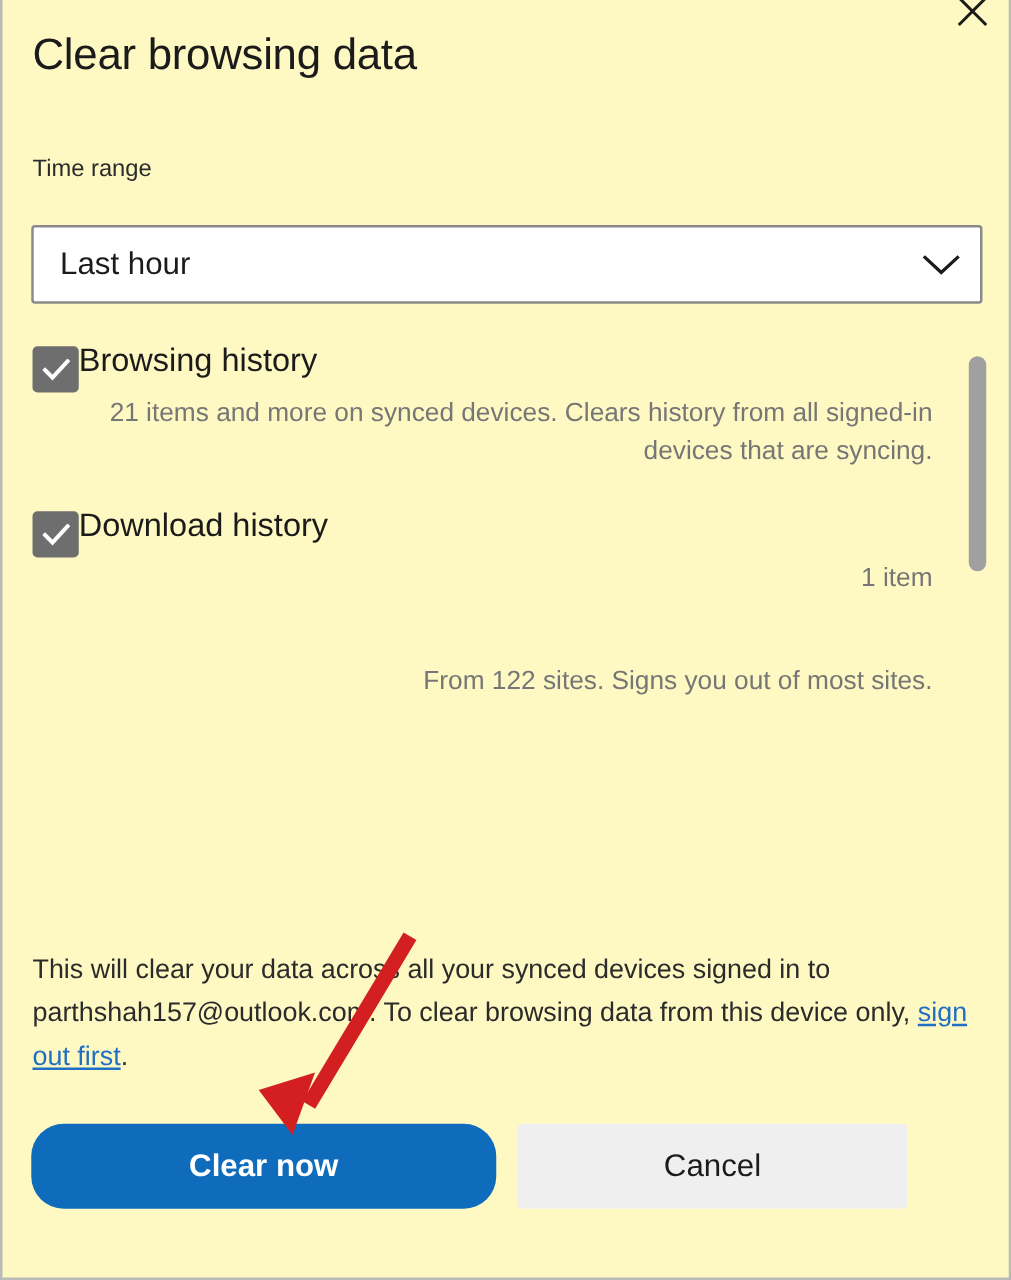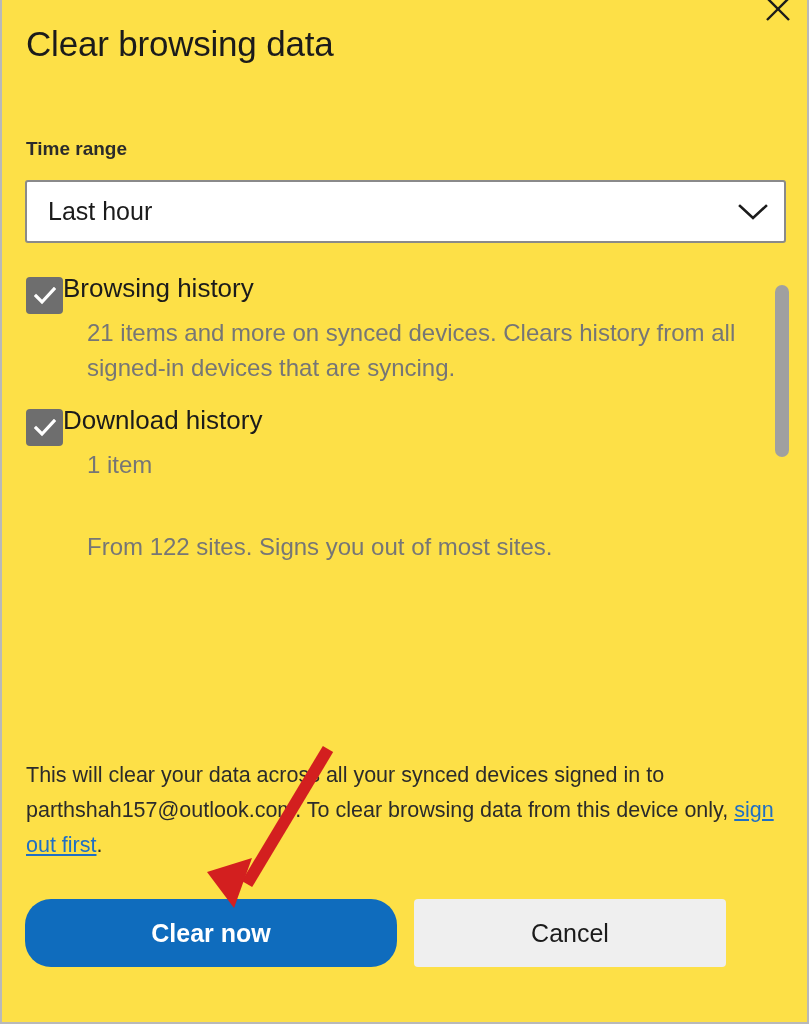--- a/index.html
+++ b/index.html
@@ -22,21 +22,21 @@
   }
 
   
   .dialog {
     position: absolute;
     left: 0;
     top: 0;
     width: 809px;
     height: 1024px;
     box-sizing: border-box;
-    background: #fde047;
+    background: #fef9c3;
     border-left: 2px solid #b9b9b9;
     border-right: 2px solid #b9b9b9;
     border-bottom: 2px solid #b9b9b9;
   }
 
   
   .close-btn {
     position: absolute;
     right: 6px;
     top: -14px;
@@ -61,24 +61,24 @@
     font-weight: 400;
     color: #1b1b1b;
     letter-spacing: -0.2px;
     line-height: 1.1;
   }
 
   
   .field-label {
     position: absolute;
     left: 24px;
-    top: 138px;
+    top: 125px;
     font-size: 19px;
     color: #2b2b2b;
-    font-weight: 700;
+    font-weight: 400;
   }
 
   .select-box {
     position: absolute;
     left: 23px;
     top: 180px;
     width: 761px;
     height: 63px;
     box-sizing: border-box;
     border: 2px solid #8a8a8a;
@@ -140,25 +140,26 @@
   .cb-title {
     font-size: 26px;
     color: #1b1b1b;
     font-weight: 400;
     line-height: 1.28;
   }
 
   .cb-desc {
     margin-left: 61px;
     margin-top: 2px;
-    font-size: 24px;
+    font-size: 21px;
     line-height: 1.45;
     color: #767676;
     font-weight: 400;
     max-width: 675px;
+    text-align: right;
   }
 
   
   .scrollbar-track {
     position: absolute;
     right: 18px;
     top: 272px;
     width: 14px;
     height: 200px;
   }

